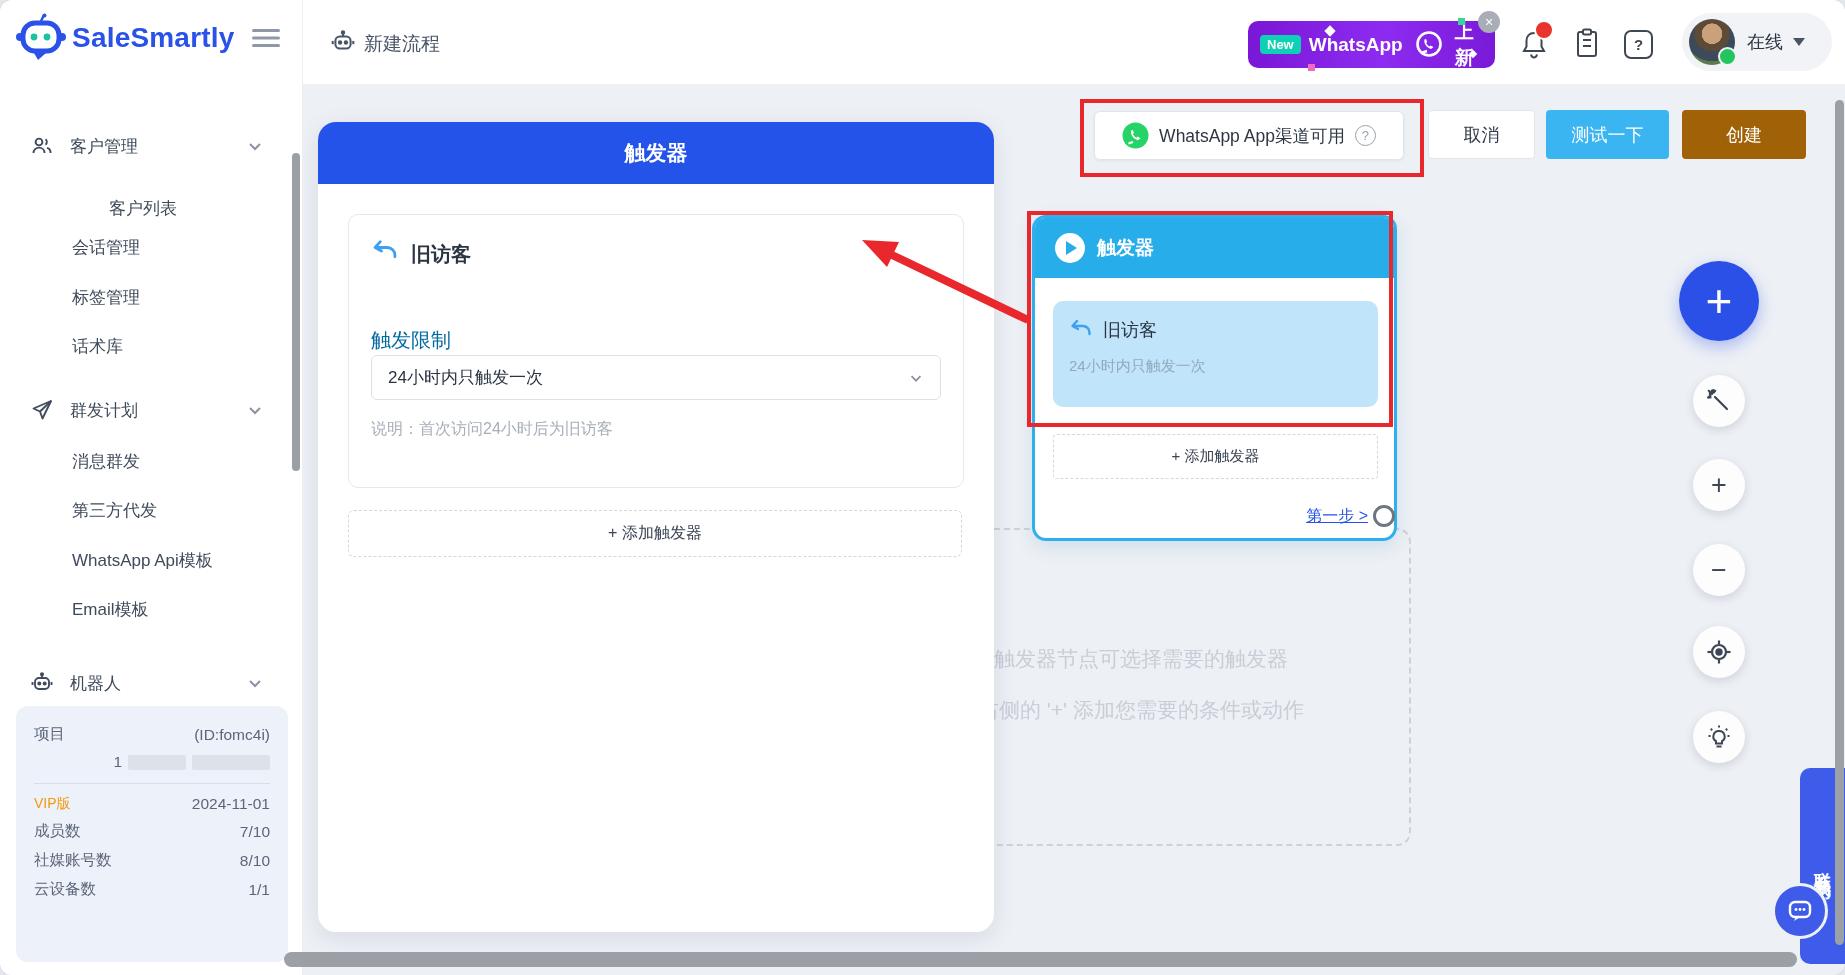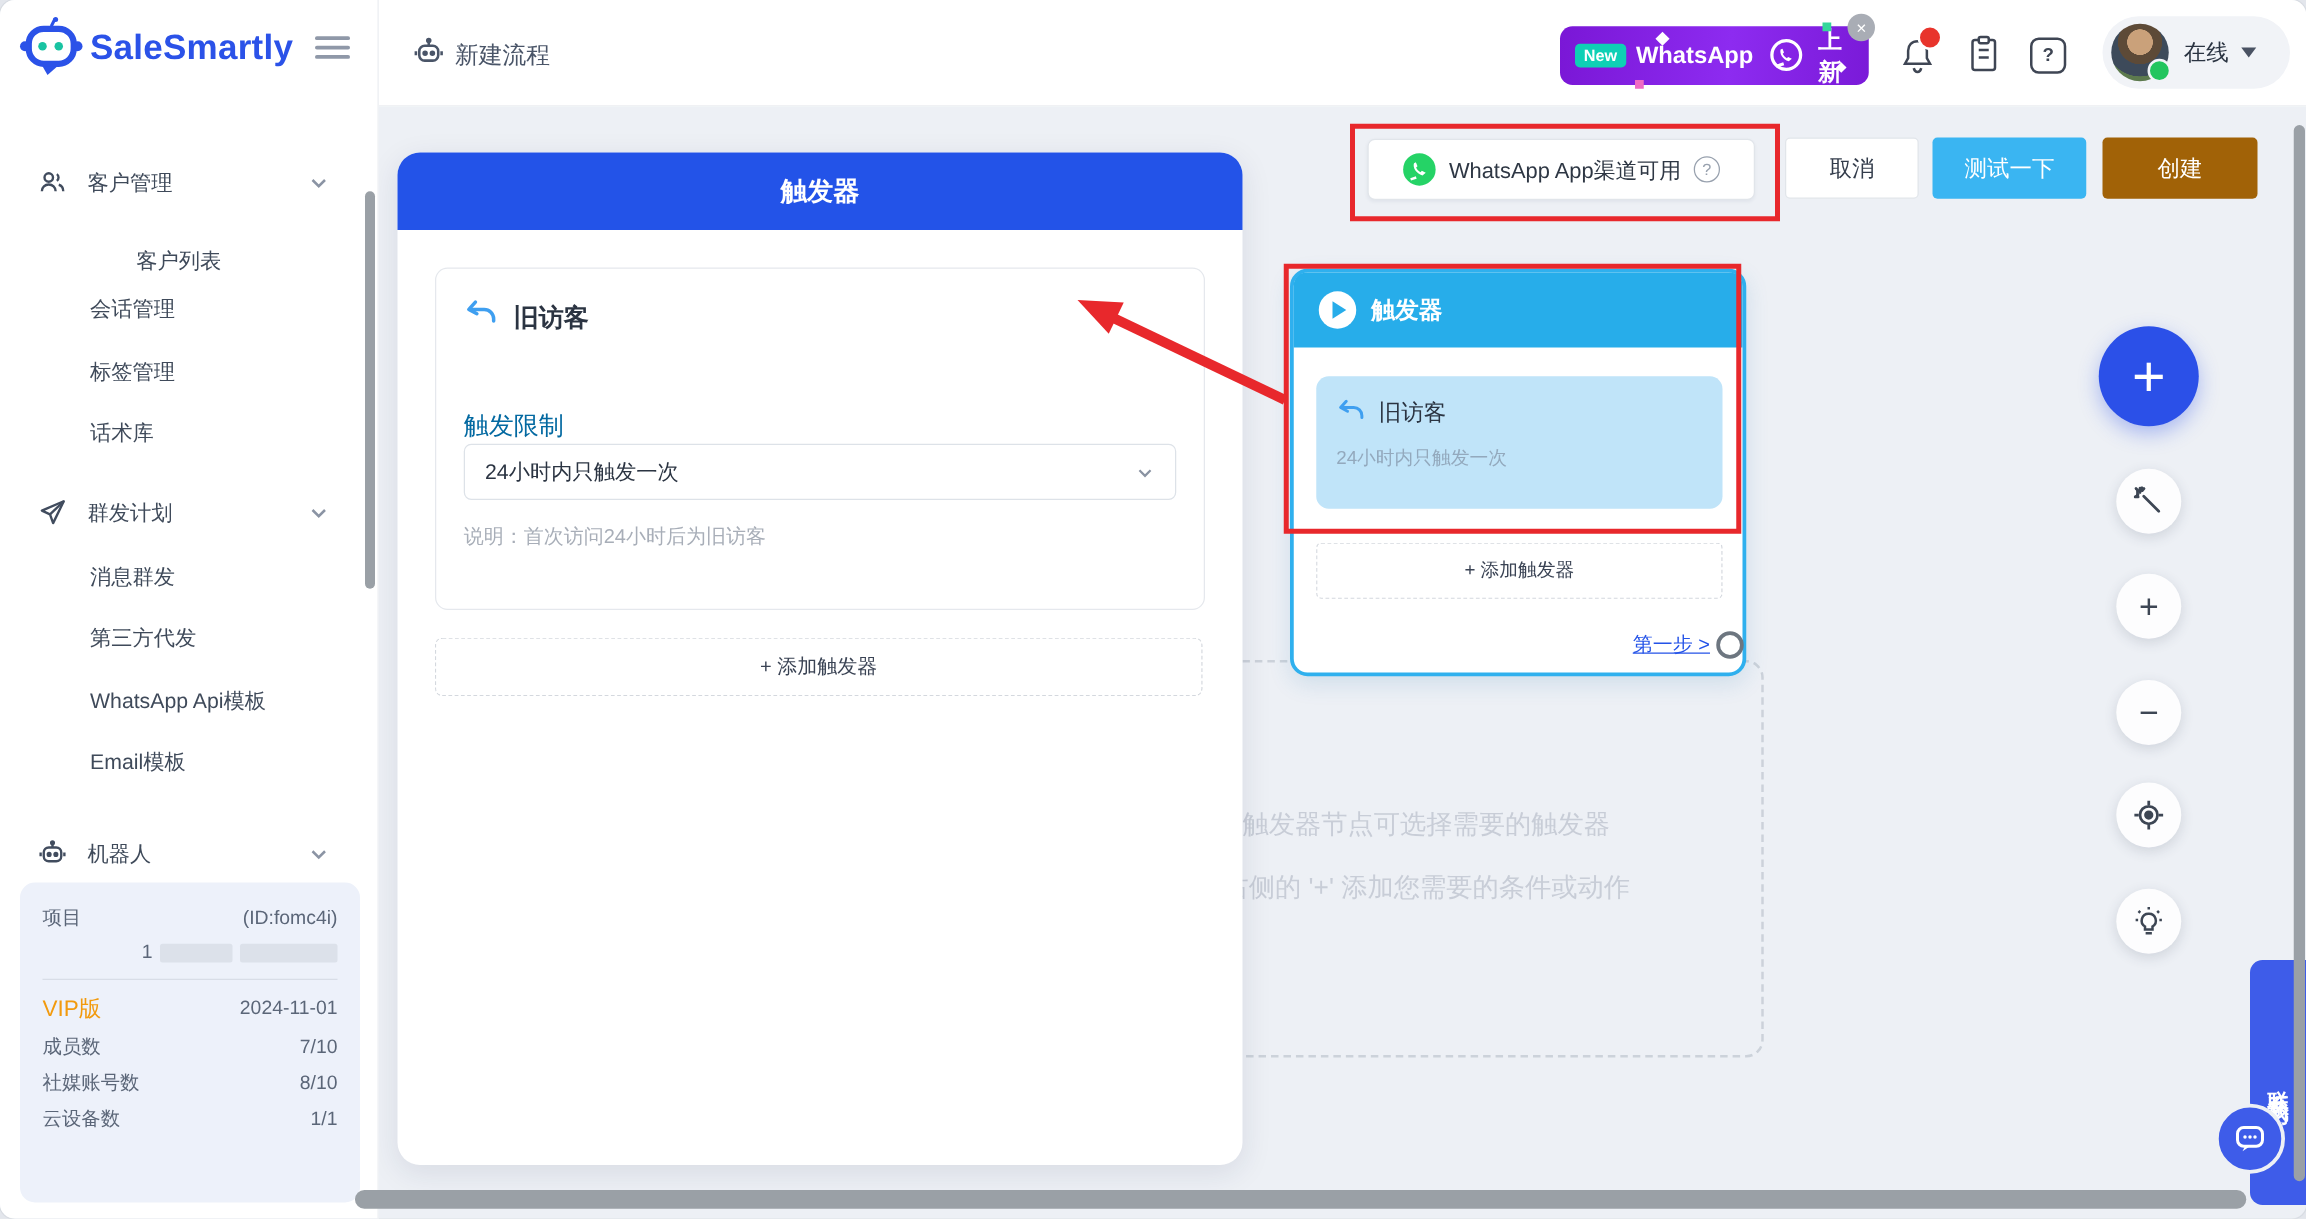--- a/index.html
+++ b/index.html
@@ -11,21 +11,21 @@
   .menu-row{left:0;width:290px;height:36px;display:flex;align-items:center;cursor:pointer;}
   .menu-ico{position:absolute;left:30px;width:24px;height:24px;color:#414c5e;}
   .menu-label{position:absolute;left:70px;font-size:17px;color:#3f4a5a;}
   .menu-child{position:absolute;left:72px;font-size:17px;color:#3f4a5a;}
   .menu-chev{position:absolute;left:246px;width:18px;height:18px;color:#8b94a4;}
   .scroll-thumb-v{background:#9aa0a6;border-radius:5px;}
   .proj{left:16px;top:706px;width:272px;height:256px;background:#edf1fa;border-radius:12px;padding:14px 18px;box-sizing:border-box;font-size:15.5px;color:#5b6678;}
   .proj-row{display:flex;justify-content:space-between;align-items:center;margin-top:8px;}
   .redact{display:inline-block;height:15px;background:#dce1ea;border-radius:2px;}
   .proj-div{border-top:1px solid #d8dde7;margin-top:12px;}
-  .vip{color:#f29a0d;font-size:18px;}
+  .vip{color:#f29a0d;font-size:14px;}
   
   .header{left:302px;top:0;width:1543px;height:84px;background:#fff;border-bottom:1px solid #f0f1f4;z-index:35;}
   .page-title{font-size:19px;color:#4a5568;}
   .badge{left:946px;top:21px;width:247px;height:47px;border-radius:10px;background:linear-gradient(95deg,#7a17d6 0%,#8d2bf0 55%,#7a1ad8 100%);display:flex;align-items:center;gap:8px;padding:0 12px;box-sizing:border-box;cursor:pointer;}
   .badge-new{background:#0ed0b5;color:#fff;font-size:13px;font-weight:bold;border-radius:4px;padding:2px 7px;}
   .badge-txt{color:#fff;font-weight:bold;font-size:19px;}
   .spark{position:absolute;width:8px;height:8px;background:#fff;transform:rotate(45deg);}
   .deco-sq{position:absolute;width:7px;height:7px;}
   .badge-close{left:1176px;top:11px;width:22px;height:22px;border-radius:50%;background:#a9adb5;color:#fff;font-size:14px;display:flex;align-items:center;justify-content:center;cursor:pointer;}
   .hicon{color:#3f4654;cursor:pointer;}

